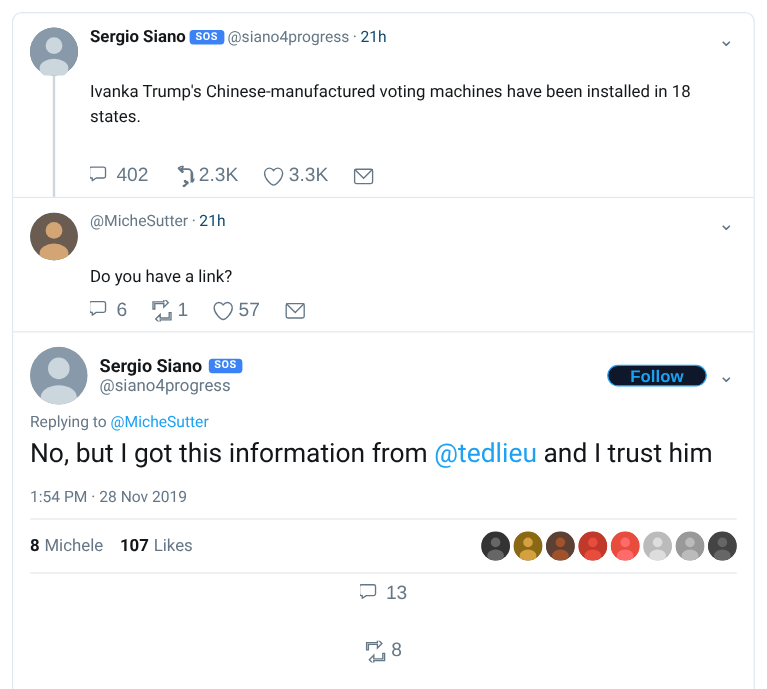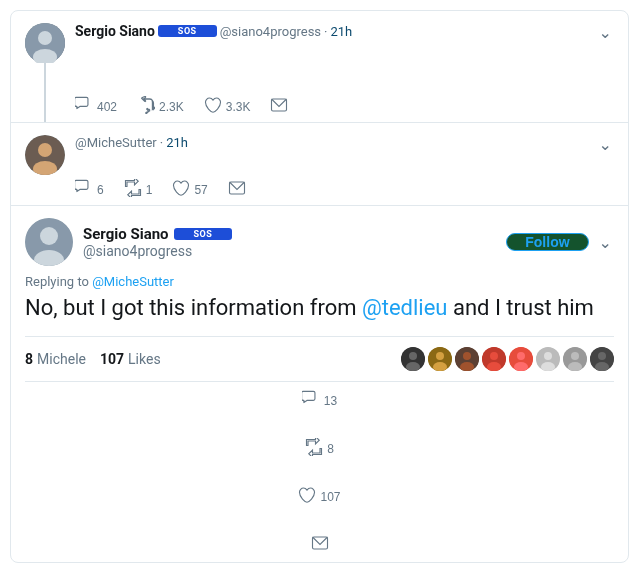--- a/index.html
+++ b/index.html
@@ -43,25 +43,25 @@
       flex-wrap: wrap;
       align-items: center;
       gap: 3px;
     }
     .display-name {
       font-weight: 700;
       font-size: 14px;
       color: #14171a;
     }
     .sos-badge {
-      background: #1d4ed8;
+      background: #3b82f6;
       color: #fff;
       font-size: 9px;
       font-weight: 700;
-      padding: 1px 20px;
+      padding: 1px 5px;
       border-radius: 3px;
       letter-spacing: 0.5px;
     }
     .username {
       color: #657786;
       font-size: 13px;
     }
     .dot {
       color: #657786;
       font-size: 13px;
@@ -93,21 +93,21 @@
       margin-left: 50px;
     }
     .action-btn {
       display: flex;
       align-items: flex-end;
       gap: 4px;
       color: #657786;
       background: none;
       border: none;
       cursor: pointer;
-      font-size: 12px;
+      font-size: 16px;
     }
     .action-icon {
       width: 18px;
       height: 18px;
     }
     .tweet-thread-line {
       position: relative;
     }
     .thread-line {
       position: absolute;
@@ -146,21 +146,21 @@
       align-items: center;
       gap: 5px;
     }
     .main-username {
       color: #657786;
       font-size: 14px;
     }
     .follow-btn {
       border: 1.5px solid #1da1f2;
       color: #1da1f2;
-      background: #14532d;
+      background: #0f172a;
       border-radius: 20px;
       padding: 0 18px;
       font-size: 14px;
       font-weight: 700;
       cursor: pointer;
       margin-left: auto;
     }
     .replying-to {
       color: #657786;
       font-size: 13px;
@@ -250,20 +250,21 @@
       <div class="user-info">
         <span class="display-name">Sergio Siano</span>
         <span class="sos-badge">SOS</span>
         <span class="username">@siano4progress</span>
         <span class="dot">·</span>
         <span class="time">21h</span>
       </div>
       <button class="chevron-btn">⌄</button>
     </div>
     <div class="tweet-body">
+      <div>Ivanka Trump's Chinese-manufactured voting machines have been installed in 18 states.</div>
       <br>
     </div>
     <div class="tweet-actions">
       <button class="action-btn">
         <svg class="action-icon" viewBox="0 0 24 24" fill="none" stroke="#657786" stroke-width="1.5">
           <path d="M1.75 1.75h13.5c1.1 0 2 .9 2 2v8c0 1.1-.9 2-2 2H7l-4.5 3v-3h-1c-1.1 0-2-.9-2-2v-8c0-1.1.9-2 2-2z" stroke-linejoin="round"></path>
         </svg>
         <span>402</span>
       </button>
       <button class="action-btn">
@@ -296,20 +297,21 @@
           <ellipse cx="20" cy="34" rx="12" ry="8" fill="#d4a574"></ellipse>
         </svg>
       </div>
       <div class="user-info">
         <span class="username">@MicheSutter</span>
         <span class="dot">·</span>
         <span class="time">21h</span>
       </div>
       <button class="chevron-btn">⌄</button>
     </div>
+    <div class="tweet-body">Do you have a link?</div>
     <div class="tweet-actions">
       <button class="action-btn">
         <svg class="action-icon" viewBox="0 0 24 24" fill="none" stroke="#657786" stroke-width="1.5">
           <path d="M1.75 1.75h13.5c1.1 0 2 .9 2 2v8c0 1.1-.9 2-2 2H7l-4.5 3v-3h-1c-1.1 0-2-.9-2-2v-8c0-1.1.9-2 2-2z" stroke-linejoin="round"></path>
         </svg>
         <span>6</span>
       </button>
       <button class="action-btn">
         <svg class="action-icon" viewBox="0 0 24 24" fill="none" stroke="#657786" stroke-width="1.5">
           <path d="M4 4h10v4l5-5-5-5v4H2v8h2V4zm16 16H10v-4l-5 5 5 5v-4h12v-8h-2v6z"></path>
@@ -352,20 +354,21 @@
     </div>
 
     <div class="replying-to">
       <span>Replying to </span><a href="#">@MicheSutter</a>
     </div>
 
     <div class="main-tweet-text">
       <span>No, but I got this information from </span><a href="#" style="color:#1da1f2; text-decoration:none;">@tedlieu</a><span> and I trust him</span>
     </div>
 
+    <div class="tweet-timestamp">1:54 PM · 28 Nov 2019</div>
 
     <div class="stats-row">
       <div class="stat-item">
         <span class="stat-count">8</span>
         <span class="stat-label">Michele</span>
       </div>
       <div class="stat-item">
         <span class="stat-count">107</span>
         <span class="stat-label">Likes</span>
       </div>

